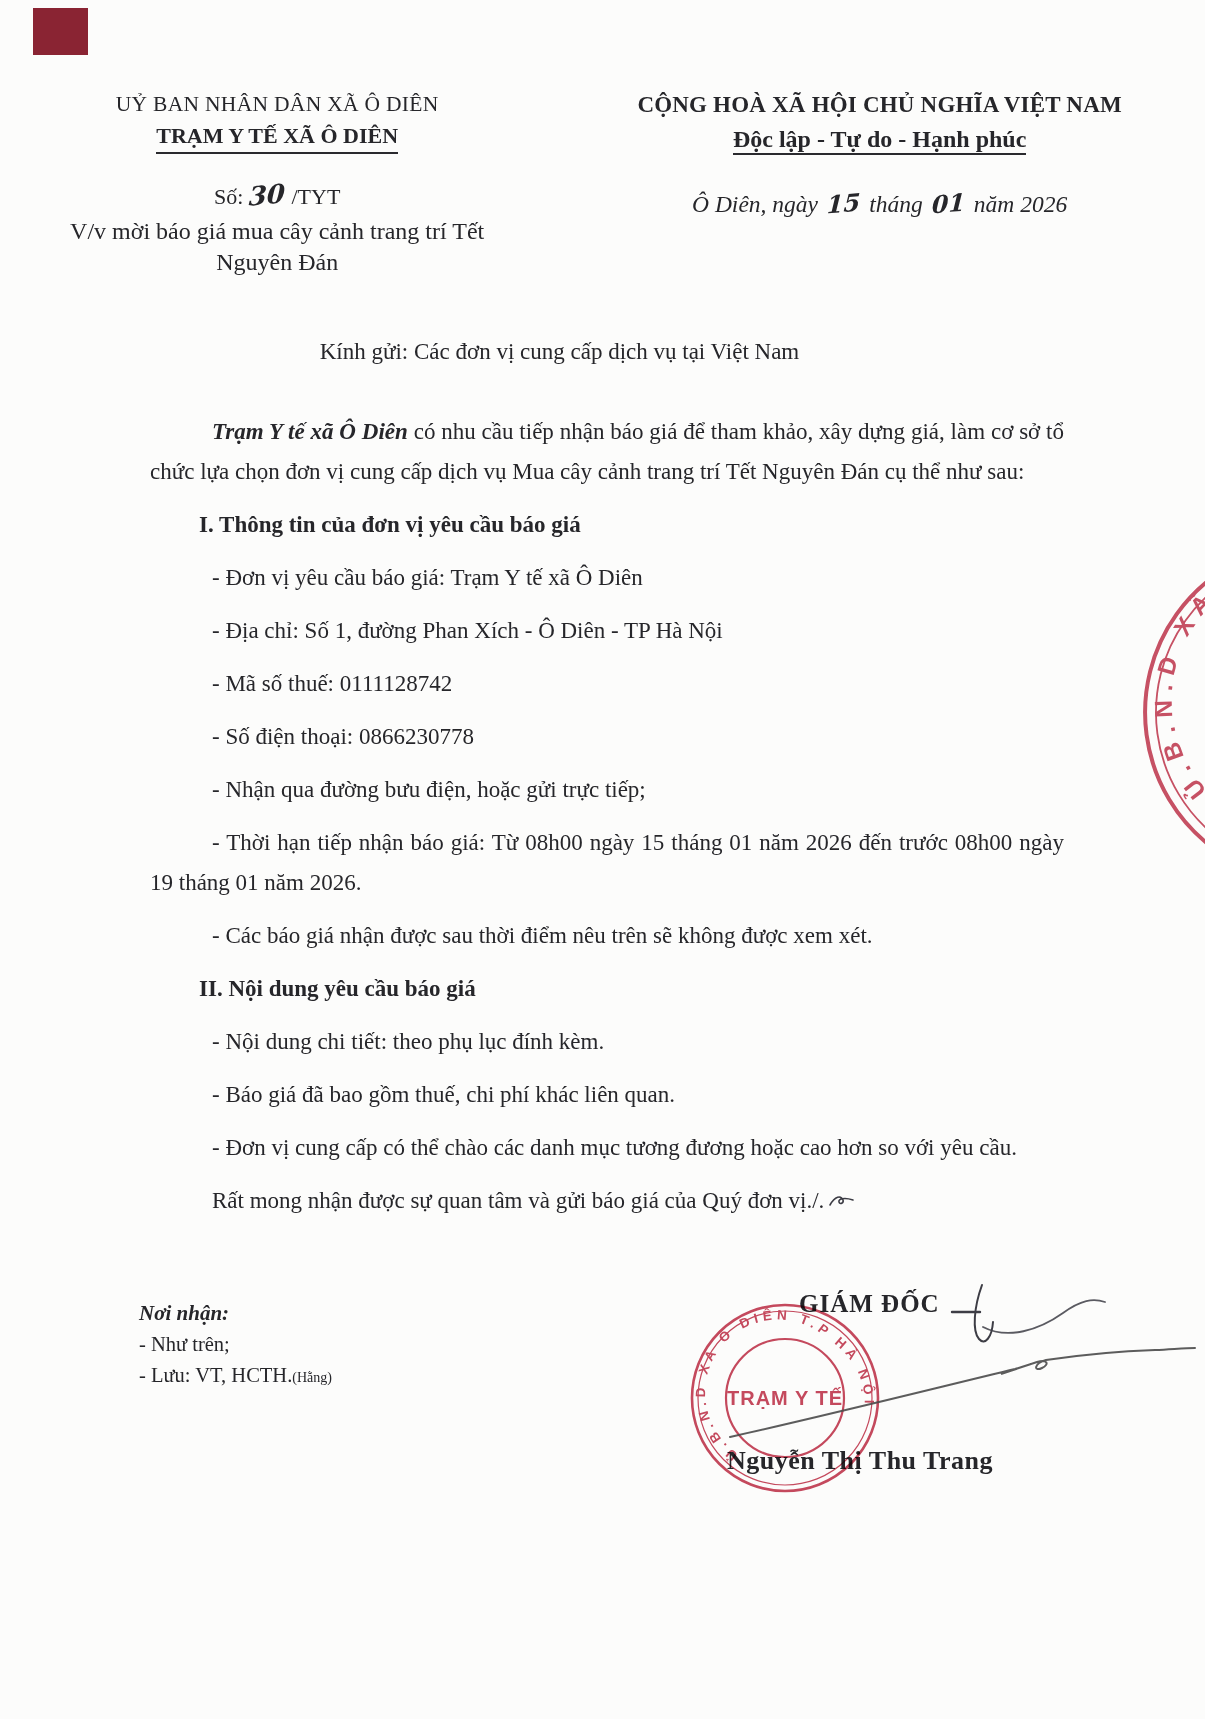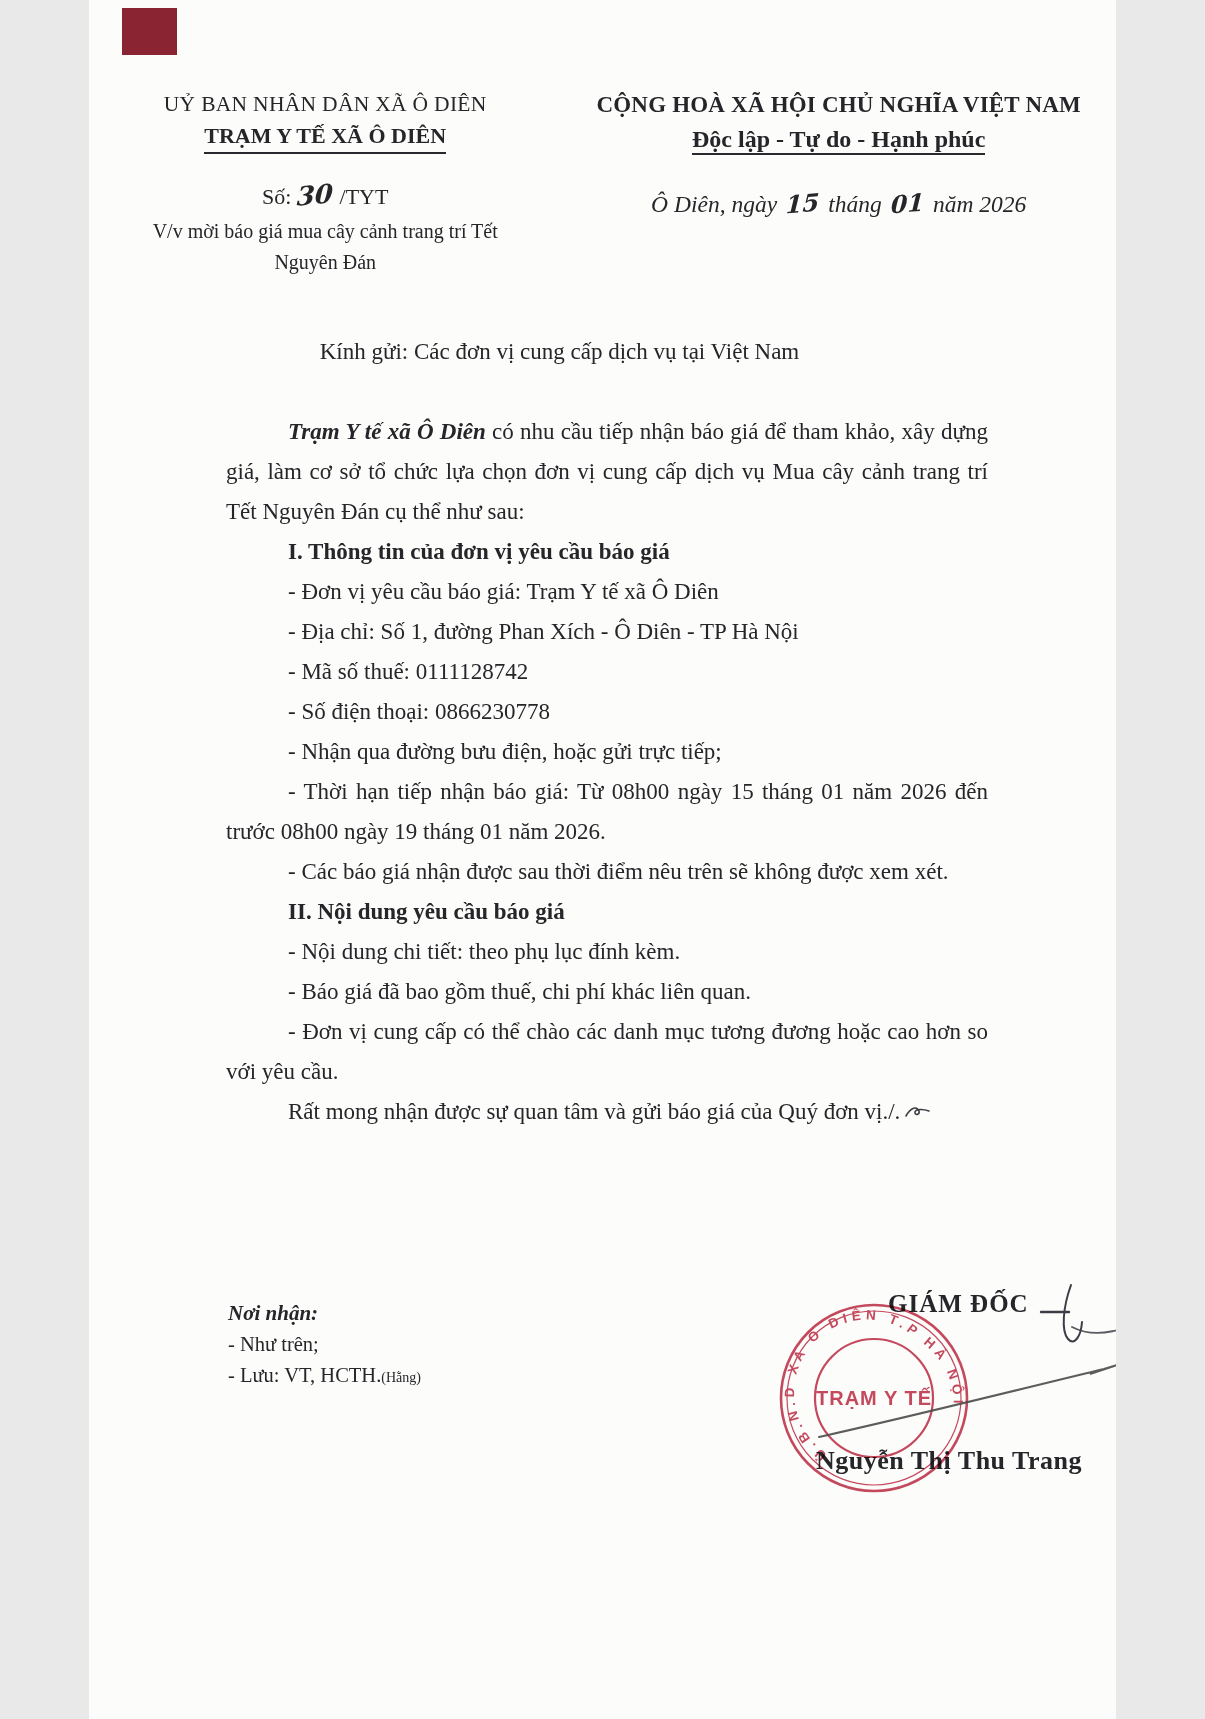--- a/index.html
+++ b/index.html
@@ -1,43 +1,43 @@
 <!DOCTYPE html>
 <html><head>
 <meta charset="utf-8">
 <style>
   html,body{margin:0;padding:0;background:#e9e9e9;}
   .page{
-    position:relative;width:1027px;height:1719px;margin:0 auto;
+    position:relative;width:1205px;height:1719px;margin:0 auto;
     background:#fcfcfb;color:#26262a;overflow:hidden;
     font-family:"Liberation Serif", serif;
   }
   
   .corner-mark{position:absolute;left:33px;top:8px;width:55px;height:47px;background:#8a2433;}
   
   .doc-header{display:flex;padding-top:92px;}
   .head-left{width:46%;text-align:center;}
   .head-right{width:54%;text-align:center;}
   .hl1{font-size:21.5px;letter-spacing:.3px;}
   .hl2{font-size:22px;font-weight:bold;margin-top:6px;}
   .hl2 .u{display:inline-block;padding-bottom:3px;border-bottom:2.5px solid #2a2a2e;}
   .so-line{margin-top:26px;font-size:22px;}
   .hand{font-family:"DejaVu Serif", serif;font-style:italic;font-weight:600;
         display:inline-block;transform:rotate(-5deg) skewX(-8deg);}
   .so-line .hand{font-size:26px;padding:0 6px;}
-  .subject{font-size:20px;margin-top:6px;line-height:31px;}
+  .subject{font-size:24px;margin-top:6px;line-height:31px;}
   .hr1{font-size:23px;font-weight:bold;letter-spacing:.2px;}
   .hr2{font-size:24px;font-weight:bold;margin-top:8px;}
   .hr2 .u{display:inline-block;border-bottom:2.5px solid #2a2a2e;}
   .dateline{margin-top:34px;font-size:23.5px;font-style:italic;}
   .dateline .hand{font-size:24px;padding:0 3px;font-style:italic;}
   
   .body-block{margin:54px 128px 0 137px;font-size:23px;line-height:40px;}
   .salutation{text-align:center;margin-right:95px;margin-bottom:40px;}
-  p.par{margin:0;text-align:justify;text-indent:62px;}
+  p.par{margin:13px;text-align:justify;text-indent:62px;}
   p.sec-title{margin:0;font-weight:bold;text-indent:62px;}
   .lead{font-weight:bold;font-style:italic;}
   .squiggle{display:inline-block;vertical-align:baseline;margin-left:4px;}
   
   .recipients{position:absolute;left:139px;top:1298px;line-height:31px;}
   .rec-title{font-size:21px;font-weight:bold;font-style:italic;}
   .rec-item{font-size:20.5px;}
   .rec-note{font-size:14px;}
   .sign-title{position:absolute;left:799px;top:1290px;font-size:25px;font-weight:bold;letter-spacing:1px;}
   .sign-name{position:absolute;left:727px;top:1446px;font-size:26px;font-weight:bold;letter-spacing:.5px;}

